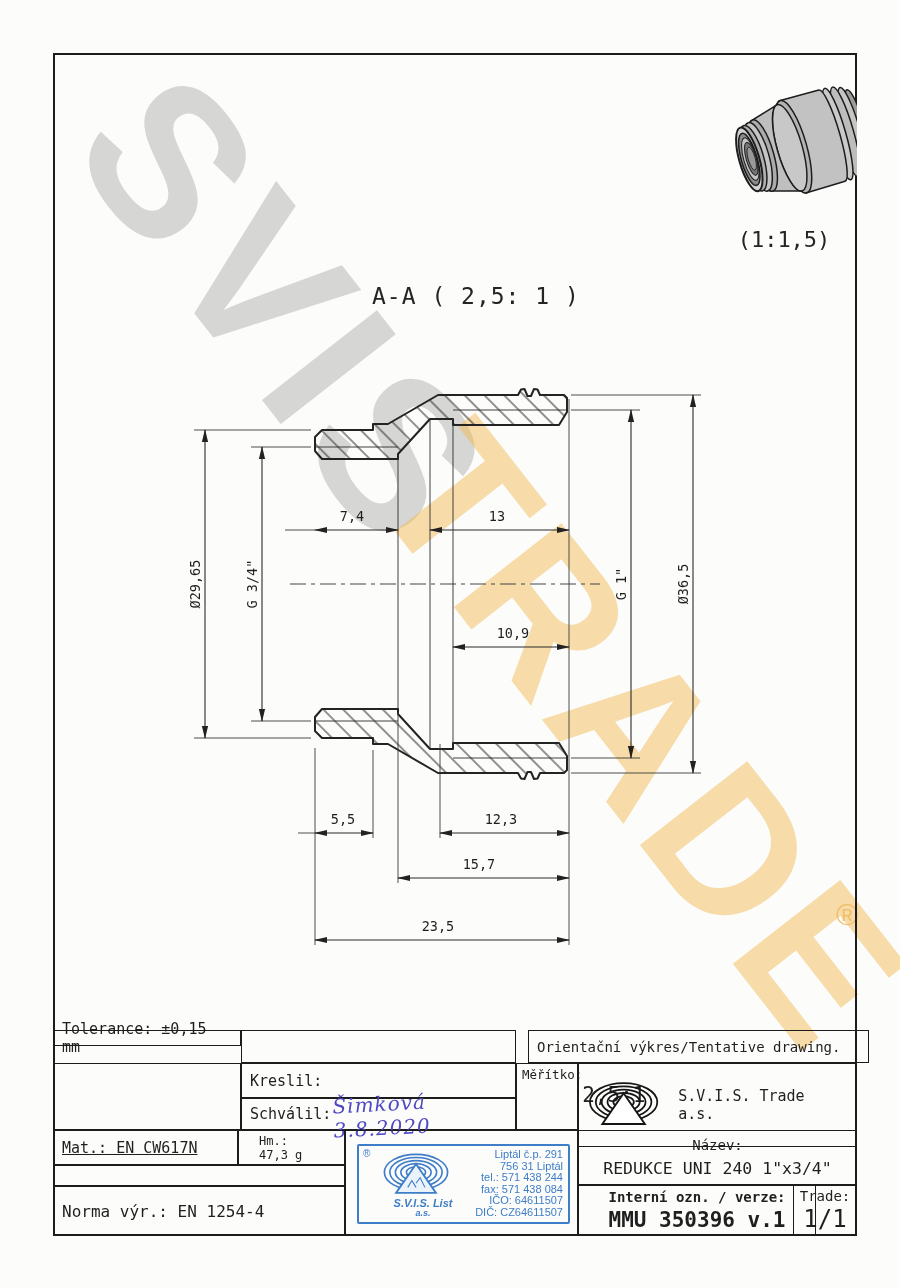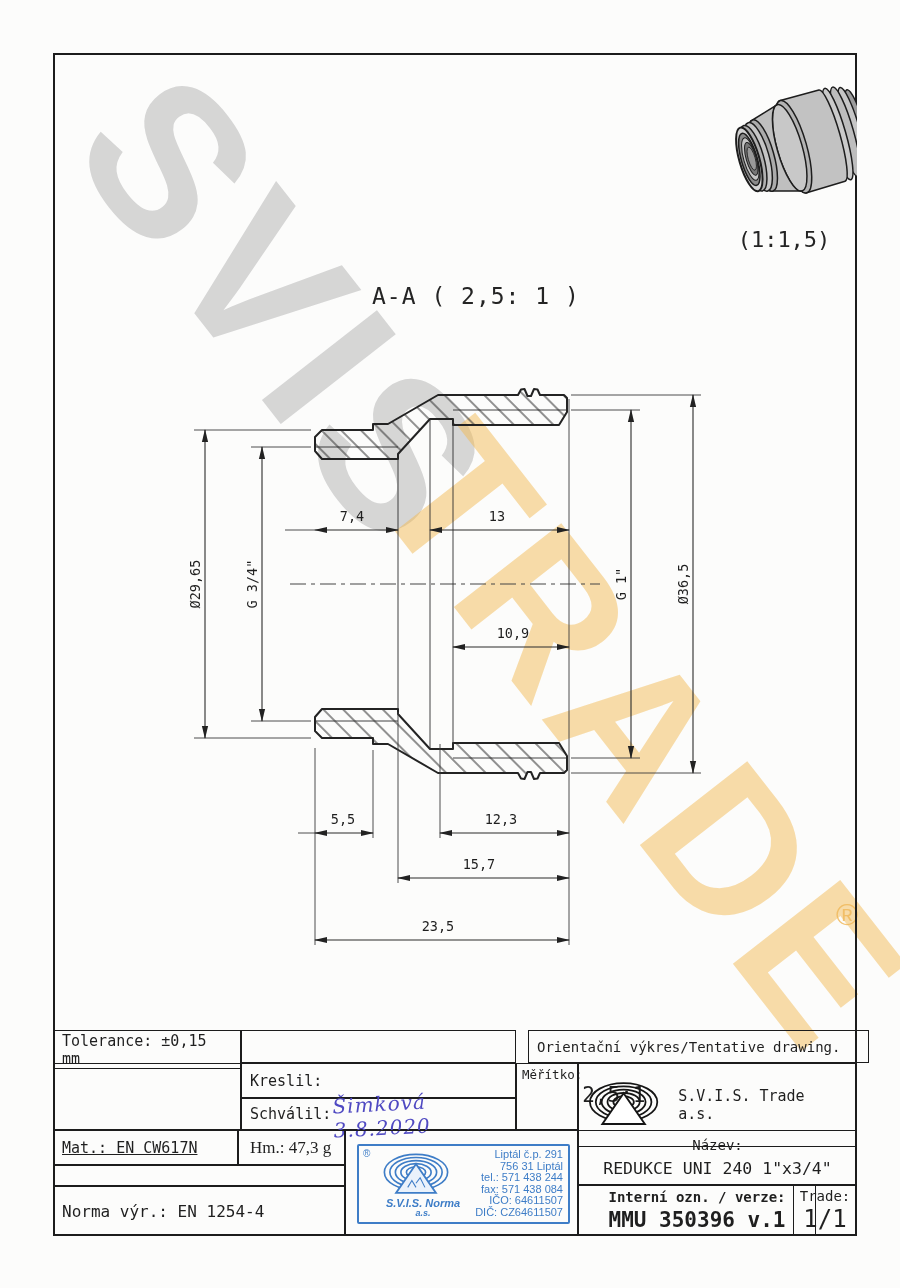--- a/index.html
+++ b/index.html
@@ -135,21 +135,21 @@
       <ellipse cx="-30" cy="0" rx="10.5" ry="34" fill="#b0b0b0"></ellipse>
       <ellipse cx="-34" cy="0" rx="10" ry="33" fill="#d2d2d2" stroke-width="2"></ellipse>
       <ellipse cx="-34" cy="0" rx="8" ry="27" fill="#8a8a8a"></ellipse>
       <ellipse cx="-33" cy="0" rx="6.5" ry="22" fill="#c4c4c4" stroke-width="1"></ellipse>
       <ellipse cx="-32" cy="0" rx="5" ry="17" fill="#777" stroke-width="1"></ellipse>
       <ellipse cx="-31.5" cy="0" rx="3.5" ry="12" fill="#999" stroke-width="0.8"></ellipse>
     </g>
     <text x="784" y="247" font-size="22" text-anchor="middle" fill="#242424">(1:1,5)</text>
   </svg>
 
-  <div class="tb" style="left:53px;top:1030px;width:188px;height:39px;font-size:15px;">
+  <div class="tb" style="left:53px;top:1030px;width:188px;height:16px;font-size:15px;">
     <span>Tolerance: ±0,15 mm</span>
   </div>
   <div class="tb" style="left:241px;top:1030px;width:275px;height:33px;"></div>
   <div class="tb" style="left:516px;top:1030px;width:341px;height:33px;font-size:14px;margin-left:12px;">
     <span>Orientační výkres/Tentative drawing.</span>
   </div>
 
   <div class="tb" style="left:53px;top:1063px;width:188px;height:67px;"></div>
 
   <div class="tb" style="left:241px;top:1063px;width:275px;height:35px;gap:14px;">
@@ -176,21 +176,21 @@
         <ellipse cx="50" cy="28" rx="7" ry="4"></ellipse>
       </g>
       <polygon points="50,16 79,58 21,58" fill="#ffffff" stroke="#151515" stroke-width="2.6"></polygon>
     </svg>
     <span style="font-size:15px;">S.V.I.S. Trade a.s.</span>
   </div>
 
   <div class="tb" style="left:53px;top:1130px;width:185px;height:35px;font-size:15px;text-decoration:underline;">
     <span>Mat.: EN CW617N</span>
   </div>
-  <div class="tb" style="left:238px;top:1130px;width:107px;height:35px;font-size:17px;padding:0 11px;font-family:Liberation Serif, serif;">
+  <div class="tb" style="left:238px;top:1130px;width:107px;height:35px;font-size:12px;padding:0 20px;">
     <span>Hm.: 47,3 g</span>
   </div>
   <div class="tb" style="left:53px;top:1165px;width:292px;height:21px;"></div>
   <div class="tb" style="left:53px;top:1186px;width:292px;height:50px;font-size:16px;">
     <span>Norma výr.: EN 1254-4</span>
   </div>
 
   <div class="tb" style="left:345px;top:1130px;width:233px;height:106px;">
     <div class="stampbox">
       <span class="stamp-reg">®</span>
@@ -199,21 +199,21 @@
           <ellipse cx="50" cy="28" rx="46" ry="26"></ellipse>
           <ellipse cx="50" cy="28" rx="38" ry="21.5"></ellipse>
           <ellipse cx="50" cy="28" rx="30" ry="17"></ellipse>
           <ellipse cx="50" cy="28" rx="22" ry="12.5"></ellipse>
           <ellipse cx="50" cy="28" rx="14" ry="8"></ellipse>
         </g>
         <polygon points="50,16 79,58 21,58" fill="#eaf2fb" stroke="#3e7dc7" stroke-width="2.6"></polygon>
         <path d="M38,50 L44,40 L50,50 M50,44 L56,36 L63,50" fill="none" stroke="#3e7dc7" stroke-width="1.6"></path>
       </svg>
       <div class="stamp-name">
-        <div>S.V.I.S. Norma</div>
+        <div>S.V.I.S. List</div>
         <div style="font-size:9px;">a.s.</div>
       </div>
       <div class="stamp-addr">
         <div>Liptál č.p. 291</div>
         <div>756 31 Liptál</div>
         <div>tel.: 571 438 244</div>
         <div>fax: 571 438 084</div>
         <div>IČO: 64611507</div>
         <div>DIČ: CZ64611507</div>
       </div>

